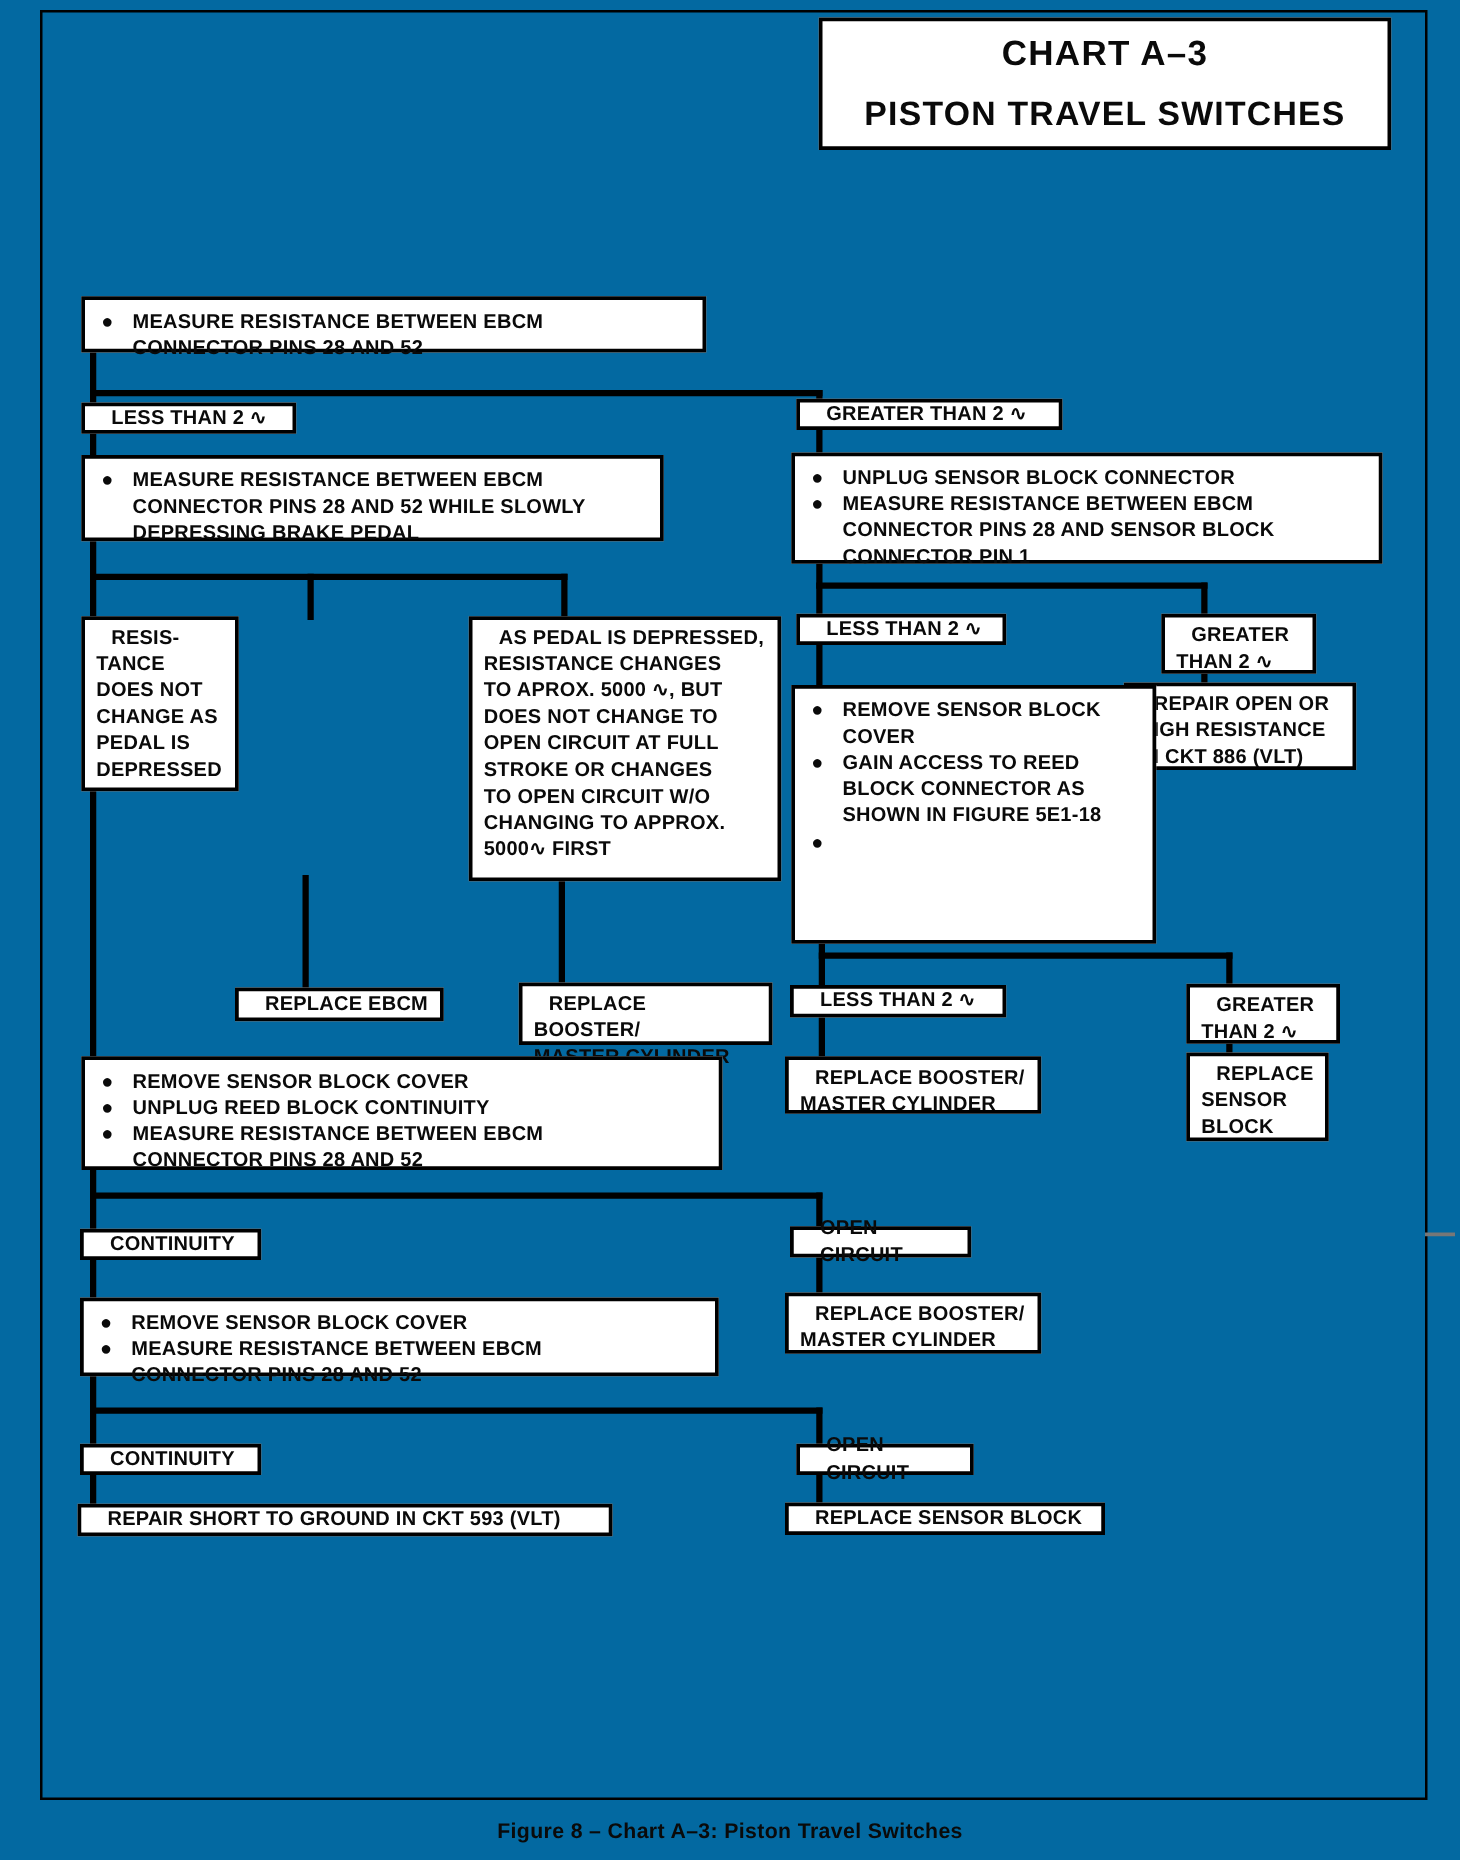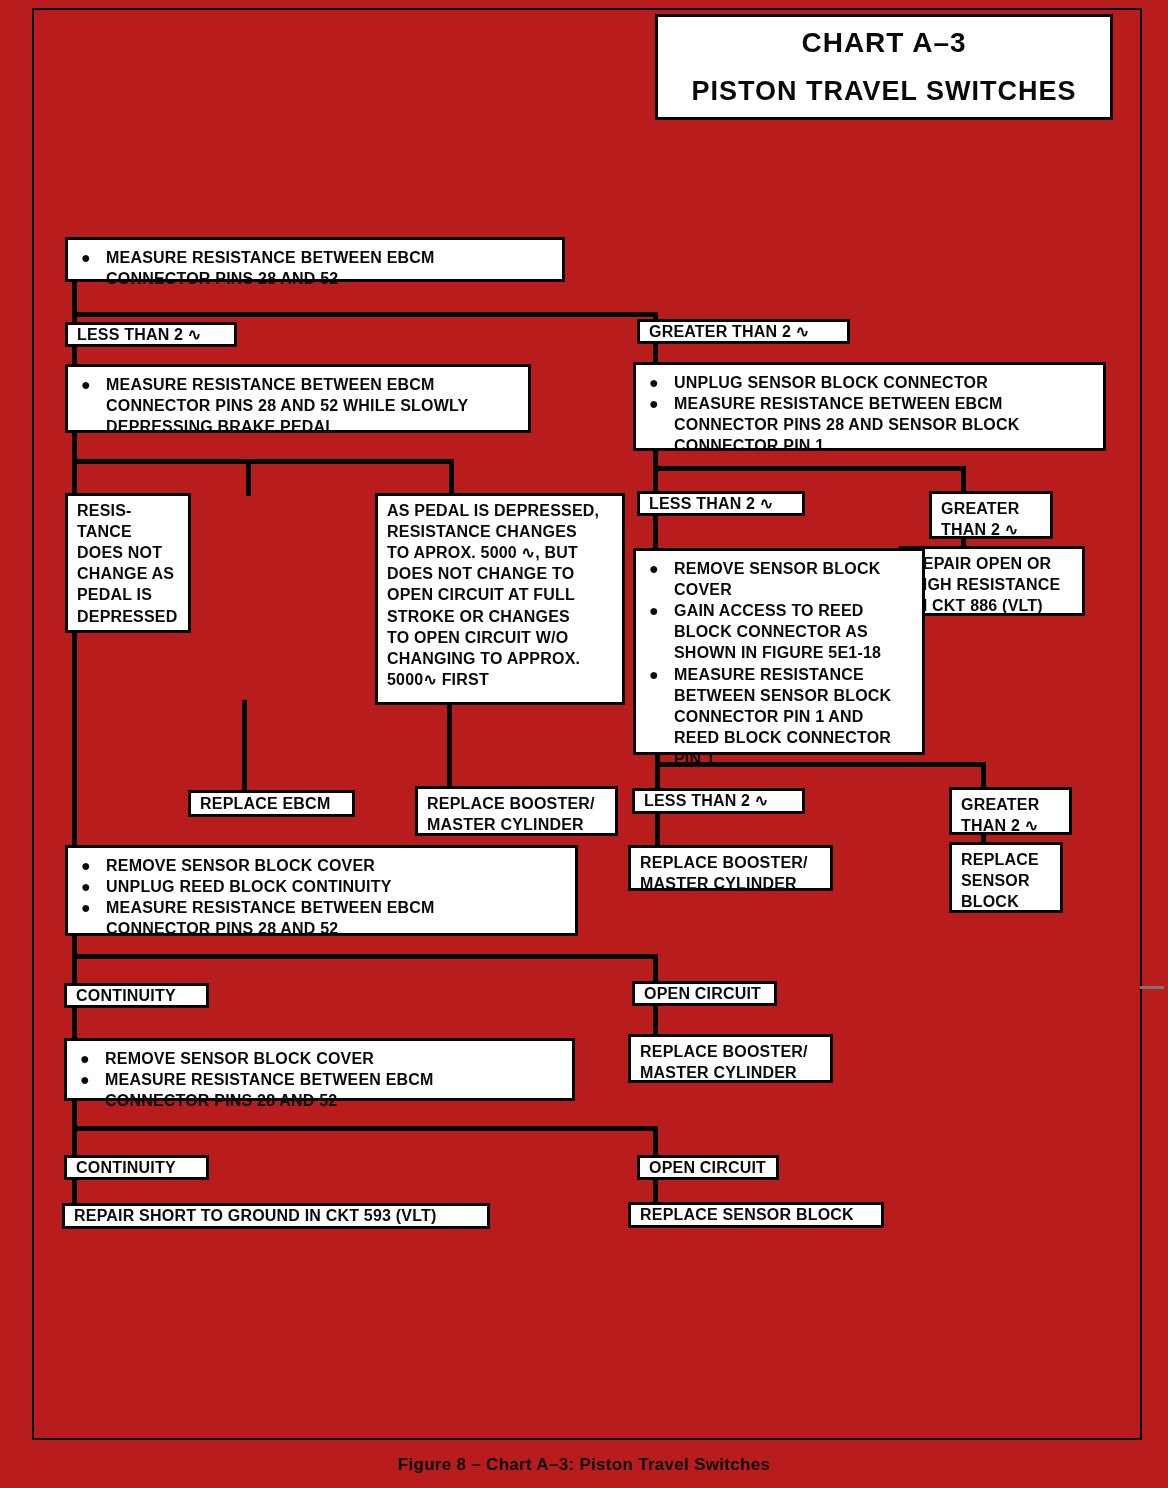--- a/index.html
+++ b/index.html
@@ -1,29 +1,29 @@
 <!DOCTYPE html>
 <html><head>
 <meta charset="utf-8">
 <style>
   html,body{margin:0;padding:0;background:#f6f6f4;}
-  .page{position:relative;width:1168px;height:1488px;background:#b91c1c;
+  .page{position:relative;width:1168px;height:1488px;background:#0369a1;
         font-family:"Liberation Sans",sans-serif;color:#0a0a0a;overflow:hidden;}
   .frame{position:absolute;left:32px;top:8px;width:1106px;height:1428px;
          border:2px solid #000;background:transparent;}
   .titlebox{position:absolute;left:655px;top:14px;width:458px;height:106px;
             border:3px solid #000;background:#fff;display:flex;flex-direction:column;
             justify-content:space-between;align-items:center;padding:10px 0 10px;box-sizing:border-box;}
   .t1{font-size:28px;font-weight:bold;letter-spacing:1px;}
   .t2{font-size:27px;font-weight:bold;letter-spacing:1px;text-align:center;}
   .node{position:absolute;border:3px solid #000;background:#fff;box-sizing:border-box;
         font-weight:bold;font-size:16px;line-height:1.32;letter-spacing:.2px;}
   .ctr{display:flex;align-items:center;padding:0 9px;}
   .pad{padding:4px 9px;}
-  .pre{white-space:pre-line;}
+  .pre{white-space:pre-line;margin-left:12px;}
   .bullets{padding:7px 8px 6px 0;}
   .brow{display:flex;align-items:flex-start;}
   .dot{width:25px;margin-left:13px;flex:none;}
   .btxt{flex:1;white-space:pre-line;}
   .hline,.vline{position:absolute;background:#000;}
   .caption{position:absolute;left:0;top:1455px;width:100%;text-align:center;
            font-size:17px;font-weight:bold;letter-spacing:.3px;}
   .margin-dash{position:absolute;left:1140px;top:986px;width:24px;height:3px;background:#777;}
 </style>
 </head>
@@ -138,25 +138,20 @@
 COVER</span>
       </div>
     <div class="brow">
         <span class="dot">●</span>
         <span class="btxt">GAIN ACCESS TO REED
 BLOCK CONNECTOR AS
 SHOWN IN FIGURE 5E1-18</span>
       </div>
     <div class="brow">
         <span class="dot">●</span>
-        <span class="btxt">MEASURE RESISTANCE
-BETWEEN SENSOR BLOCK
-CONNECTOR PIN 1 AND
-REED BLOCK CONNECTOR
-PIN 1</span>
       </div>
   </div>
 
   <div class="node ctr" style="left:188px;top:790px;width:167px;height:27px">
       <span class="pre">REPLACE EBCM</span>
     </div>
   <div class="node pad" style="left:415px;top:786px;width:203px;height:50px"><span class="pre">REPLACE BOOSTER/
 MASTER CYLINDER</span></div>
 
   <div class="node ctr" style="left:632px;top:788px;width:173px;height:26px">

